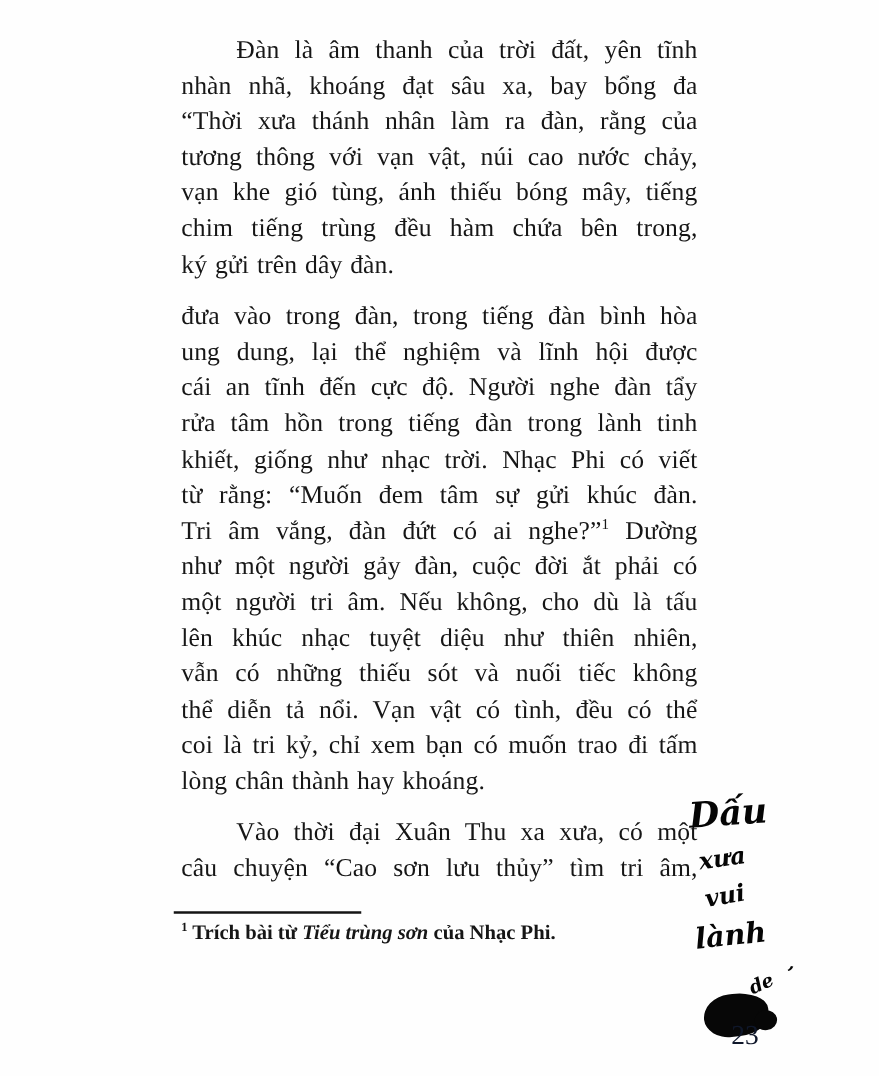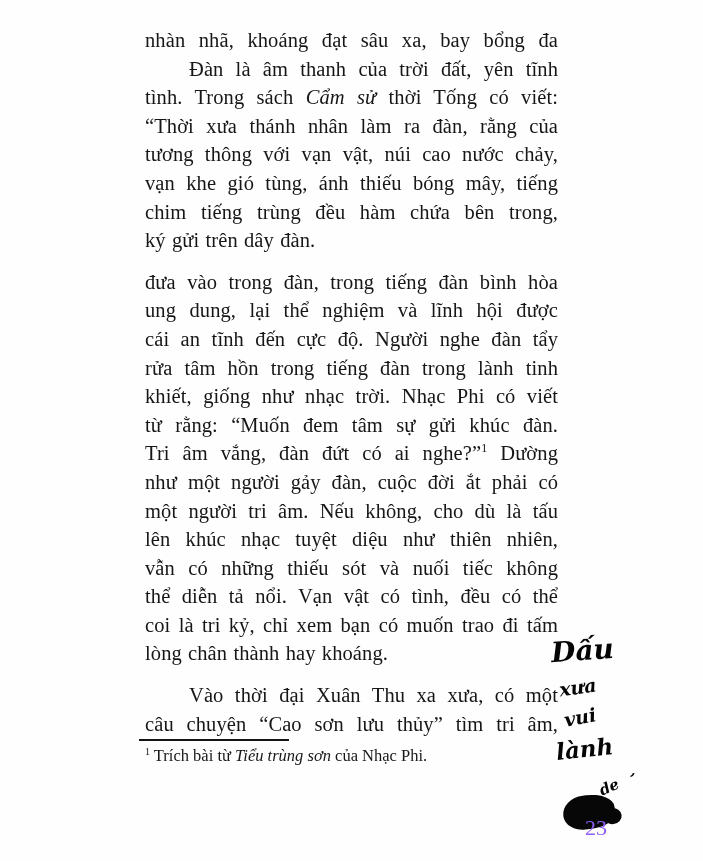--- a/index.html
+++ b/index.html
@@ -30,21 +30,21 @@
     word-spacing: 1px;
   }
   .line.indent { text-indent: 44px; }
   .line.short { text-align-last: left; }
   .italic { font-style: italic; }
   .sup {
     font-size: 12px;
     vertical-align: super;
     line-height: 0;
   }
-  .footnote-block { margin-top: 1px; }
+  .footnote-block { margin-top: 19px; font-weight: bold; }
   .footnote-rule {
     width: 150px; height: 0;
     border-top: 2px solid #141414;
     margin-left: -6px;
     margin-bottom: 4px;
   }
   .footnote {
     font-size: 16.5px;
     line-height: 22px;
     text-align: left;
@@ -78,34 +78,33 @@
     position: absolute;
     right: -6px; bottom: 2px;
     width: 18px; height: 16px;
     background: #070707;
     border-radius: 50%;
   }
   .page-number {
     position: absolute;
     left: 585px; top: 815px;
     font-size: 22px;
-    color: #8b5cf6;
+    color: #0f172a;
   }
 </style>
 </head>
 <body>
 
 <div class="page">
 
   <div class="column">
 
     <div class="para">
+      <div class="line indent">Đàn là âm thanh của trời đất, yên tĩnh</div>
       <div class="line">nhàn nhã, khoáng đạt sâu xa, bay bổng đa</div>
-      <div class="line indent">Đàn là âm thanh của trời đất, yên tĩnh</div>
-      <div class="line"><span>tình. Trong sách </span><span class="italic">Cẩm sử</span><span> thời Tống có viết:</span></div>
       <div class="line">“Thời xưa thánh nhân làm ra đàn, rằng của</div>
       <div class="line">tương thông với vạn vật, núi cao nước chảy,</div>
       <div class="line">vạn khe gió tùng, ánh thiếu bóng mây, tiếng</div>
       <div class="line">chim tiếng trùng đều hàm chứa bên trong,</div>
       <div class="line short">ký gửi trên dây đàn.</div>
     </div>
 
     <div class="para">
       <div class="line">đưa vào trong đàn, trong tiếng đàn bình hòa</div>
       <div class="line">ung dung, lại thể nghiệm và lĩnh hội được</div>

